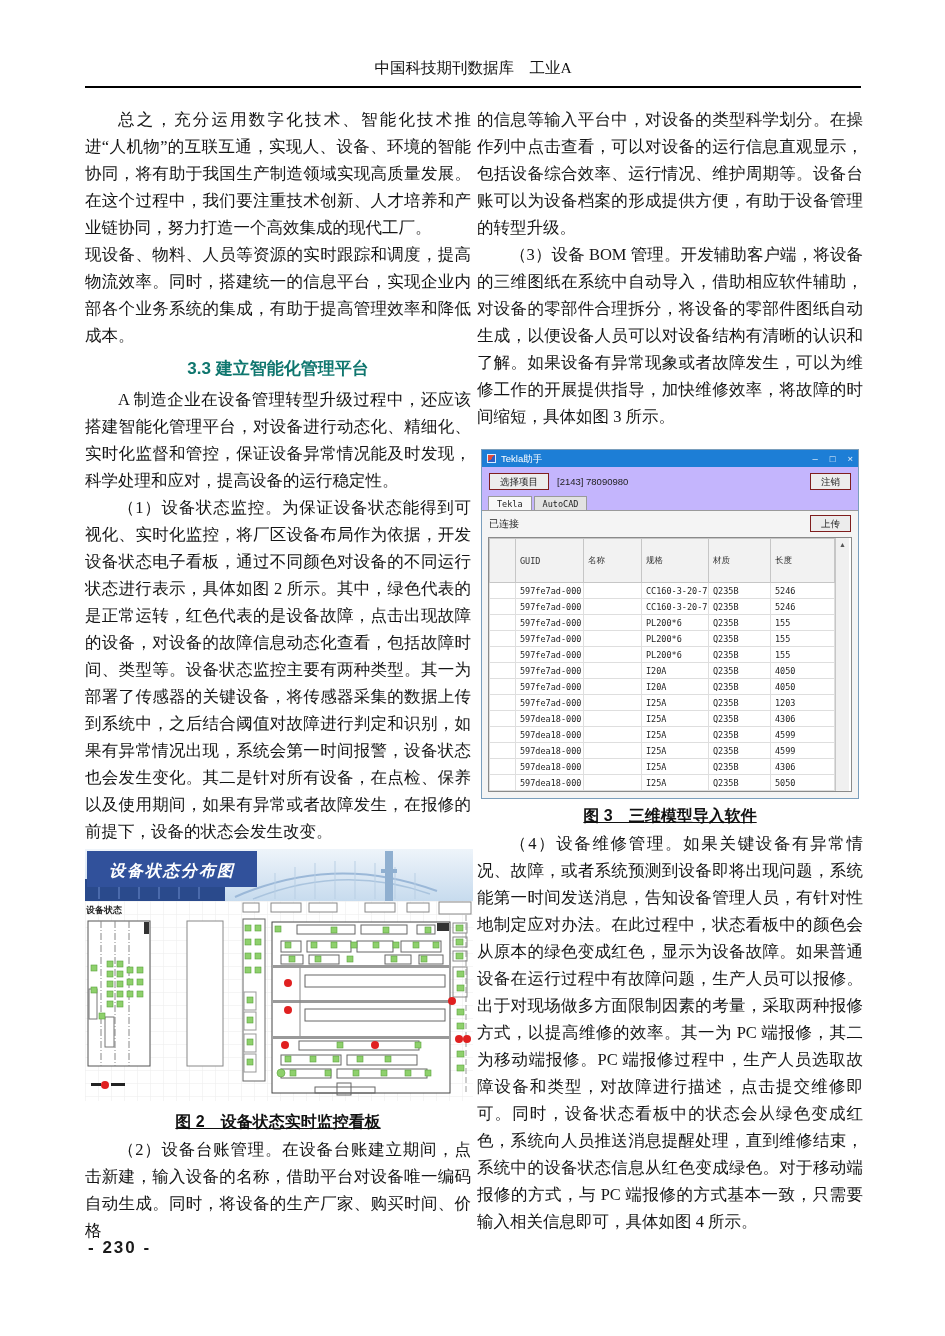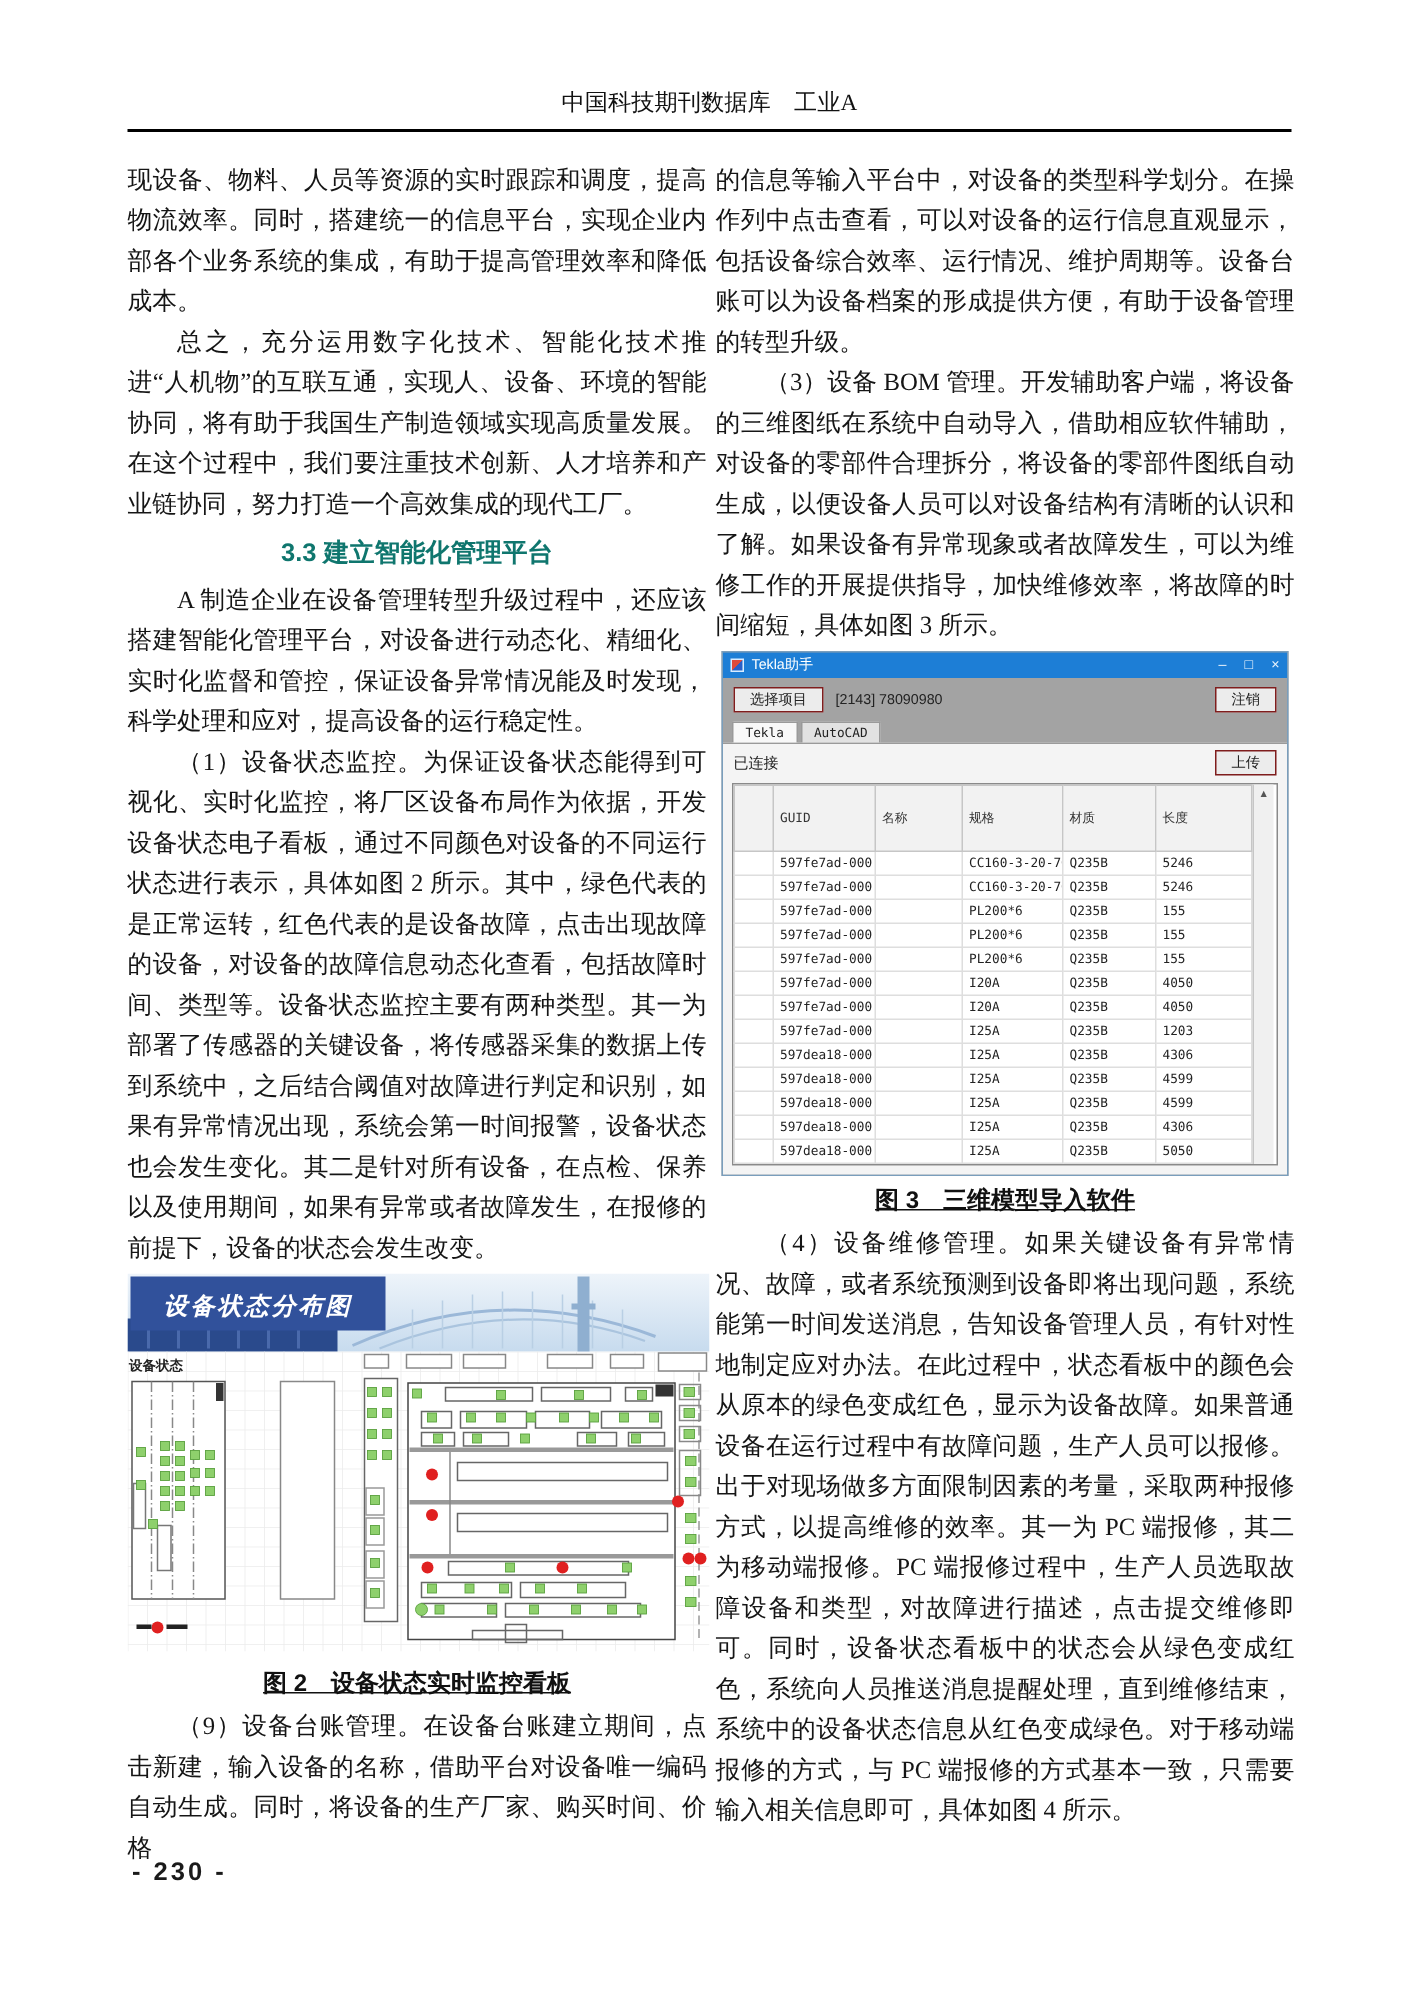--- a/index.html
+++ b/index.html
@@ -20,21 +20,21 @@
   .fig-caption{font-family:"Liberation Sans","DejaVu Sans",sans-serif;font-weight:bold;
     text-align:center;font-size:16px;line-height:27px;margin:3px 0 1px 0;color:#111;text-decoration:underline;}
   .page-footer{position:absolute;left:88px;top:1238px;
     font-family:"Liberation Sans","DejaVu Sans",sans-serif;font-weight:bold;
     font-size:17px;letter-spacing:2px;color:#1a1a1a;}
 
   
   .figure2-wrap{width:388px;margin-top:4px;}
 
   
-  .tekla-window{width:378px;margin:4px 0 2px 4px;border:1px solid #7a9ebc;background:#a3a3a3;
+  .tekla-window{width:378px;margin:19px 0 2px 4px;border:1px solid #7a9ebc;background:#c4b5fd;
     font-family:"Liberation Sans","DejaVu Sans",sans-serif;box-sizing:border-box;}
   .tekla-titlebar{height:17px;background:#1d7ed6;display:flex;align-items:center;
     padding:0 5px;gap:5px;}
   .tekla-app-icon{width:9px;height:9px;flex:0 0 auto;
     background:linear-gradient(135deg,#e04a3a 0 50%,#2b5fc7 50% 100%);
     border:1px solid #d9ecff;box-sizing:border-box;}
   .tekla-title{color:#ffffff;font-size:9.5px;line-height:17px;flex:1;
     white-space:nowrap;overflow:hidden;}
   .tekla-controls{display:flex;gap:12px;color:#eaf3fc;font-size:9.5px;align-items:center;}
   .tekla-controls span{cursor:default;}
@@ -63,22 +63,22 @@
 </style>
 </head>
 <body>
 
 <div class="page-header">中国科技期刊数据库　工业A</div>
 <div class="header-rule"></div>
 
 <div class="columns">
 
   <div class="col">
+    <p class="body-text indent">总之，充分运用数字化技术、智能化技术推进“人机物”的互联互通，实现人、设备、环境的智能协同，将有助于我国生产制造领域实现高质量发展。在这个过程中，我们要注重技术创新、人才培养和产业链协同，努力打造一个高效集成的现代工厂。</p>
     <p class="body-text">现设备、物料、人员等资源的实时跟踪和调度，提高物流效率。同时，搭建统一的信息平台，实现企业内部各个业务系统的集成，有助于提高管理效率和降低成本。</p>
-    <p class="body-text indent">总之，充分运用数字化技术、智能化技术推进“人机物”的互联互通，实现人、设备、环境的智能协同，将有助于我国生产制造领域实现高质量发展。在这个过程中，我们要注重技术创新、人才培养和产业链协同，努力打造一个高效集成的现代工厂。</p>
     <h3 class="section-heading">3.3 建立智能化管理平台</h3>
     <p class="body-text indent">A 制造企业在设备管理转型升级过程中，还应该搭建智能化管理平台，对设备进行动态化、精细化、实时化监督和管控，保证设备异常情况能及时发现，科学处理和应对，提高设备的运行稳定性。</p>
     <p class="body-text indent">（1）设备状态监控。为保证设备状态能得到可视化、实时化监控，将厂区设备布局作为依据，开发设备状态电子看板，通过不同颜色对设备的不同运行状态进行表示，具体如图 2 所示。其中，绿色代表的是正常运转，红色代表的是设备故障，点击出现故障的设备，对设备的故障信息动态化查看，包括故障时间、类型等。设备状态监控主要有两种类型。其一为部署了传感器的关键设备，将传感器采集的数据上传到系统中，之后结合阈值对故障进行判定和识别，如果有异常情况出现，系统会第一时间报警，设备状态也会发生变化。其二是针对所有设备，在点检、保养以及使用期间，如果有异常或者故障发生，在报修的前提下，设备的状态会发生改变。</p>
 
     <div class="figure2-wrap">
       <svg width="388" height="252" viewBox="0 0 388 252">
         <defs>
           <linearGradient id="sky" x1="0" y1="0" x2="0" y2="1">
             <stop offset="0" stop-color="#eef4fa"></stop>
               <stop offset="1" stop-color="#c7dbee"></stop>
@@ -280,21 +280,21 @@
             <circle cx="20" cy="236" r="4"></circle>
         </g>
         <g fill="#222">
           <rect x="6" y="234" width="10" height="3"></rect>
             <rect x="26" y="234" width="14" height="3"></rect>
         </g>
       </svg>
     </div>
 
     <div class="fig-caption">图 2　设备状态实时监控看板</div>
-    <p class="body-text indent">（9）设备台账管理。在设备台账建立期间，点击新建，输入设备的名称，借助平台对设备唯一编码自动生成。同时，将设备的生产厂家、购买时间、价格</p>
+    <p class="body-text indent">（2）设备台账管理。在设备台账建立期间，点击新建，输入设备的名称，借助平台对设备唯一编码自动生成。同时，将设备的生产厂家、购买时间、价格</p>
   </div>
 
   <div class="col">
     <p class="body-text">的信息等输入平台中，对设备的类型科学划分。在操作列中点击查看，可以对设备的运行信息直观显示，包括设备综合效率、运行情况、维护周期等。设备台账可以为设备档案的形成提供方便，有助于设备管理的转型升级。</p>
     <p class="body-text indent">（3）设备 BOM 管理。开发辅助客户端，将设备的三维图纸在系统中自动导入，借助相应软件辅助，对设备的零部件合理拆分，将设备的零部件图纸自动生成，以便设备人员可以对设备结构有清晰的认识和了解。如果设备有异常现象或者故障发生，可以为维修工作的开展提供指导，加快维修效率，将故障的时间缩短，具体如图 3 所示。</p>
 
     <div class="tekla-window">
       <div class="tekla-titlebar">
         <span class="tekla-app-icon"></span>
         <span class="tekla-title">Tekla助手</span>

